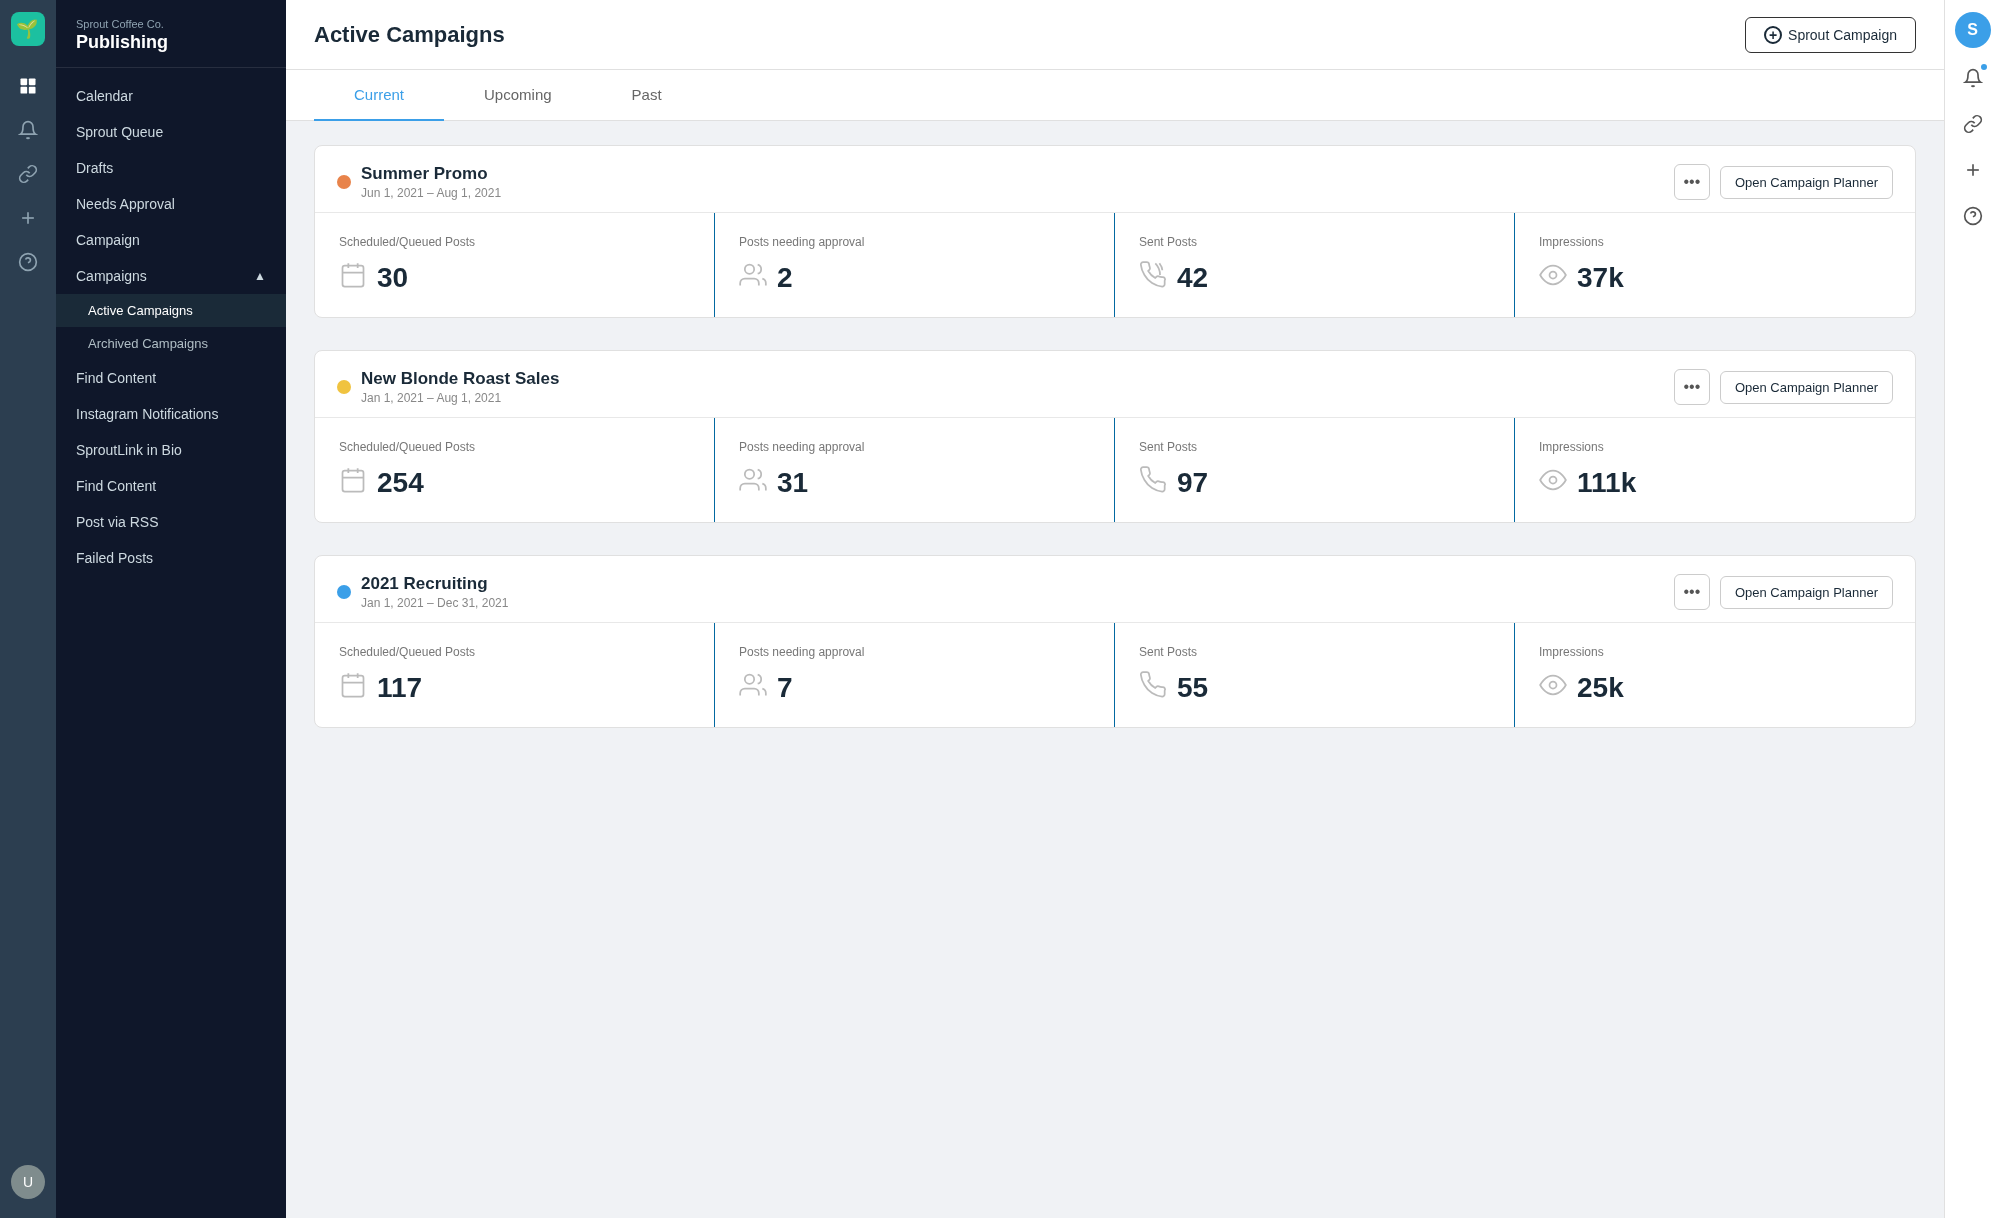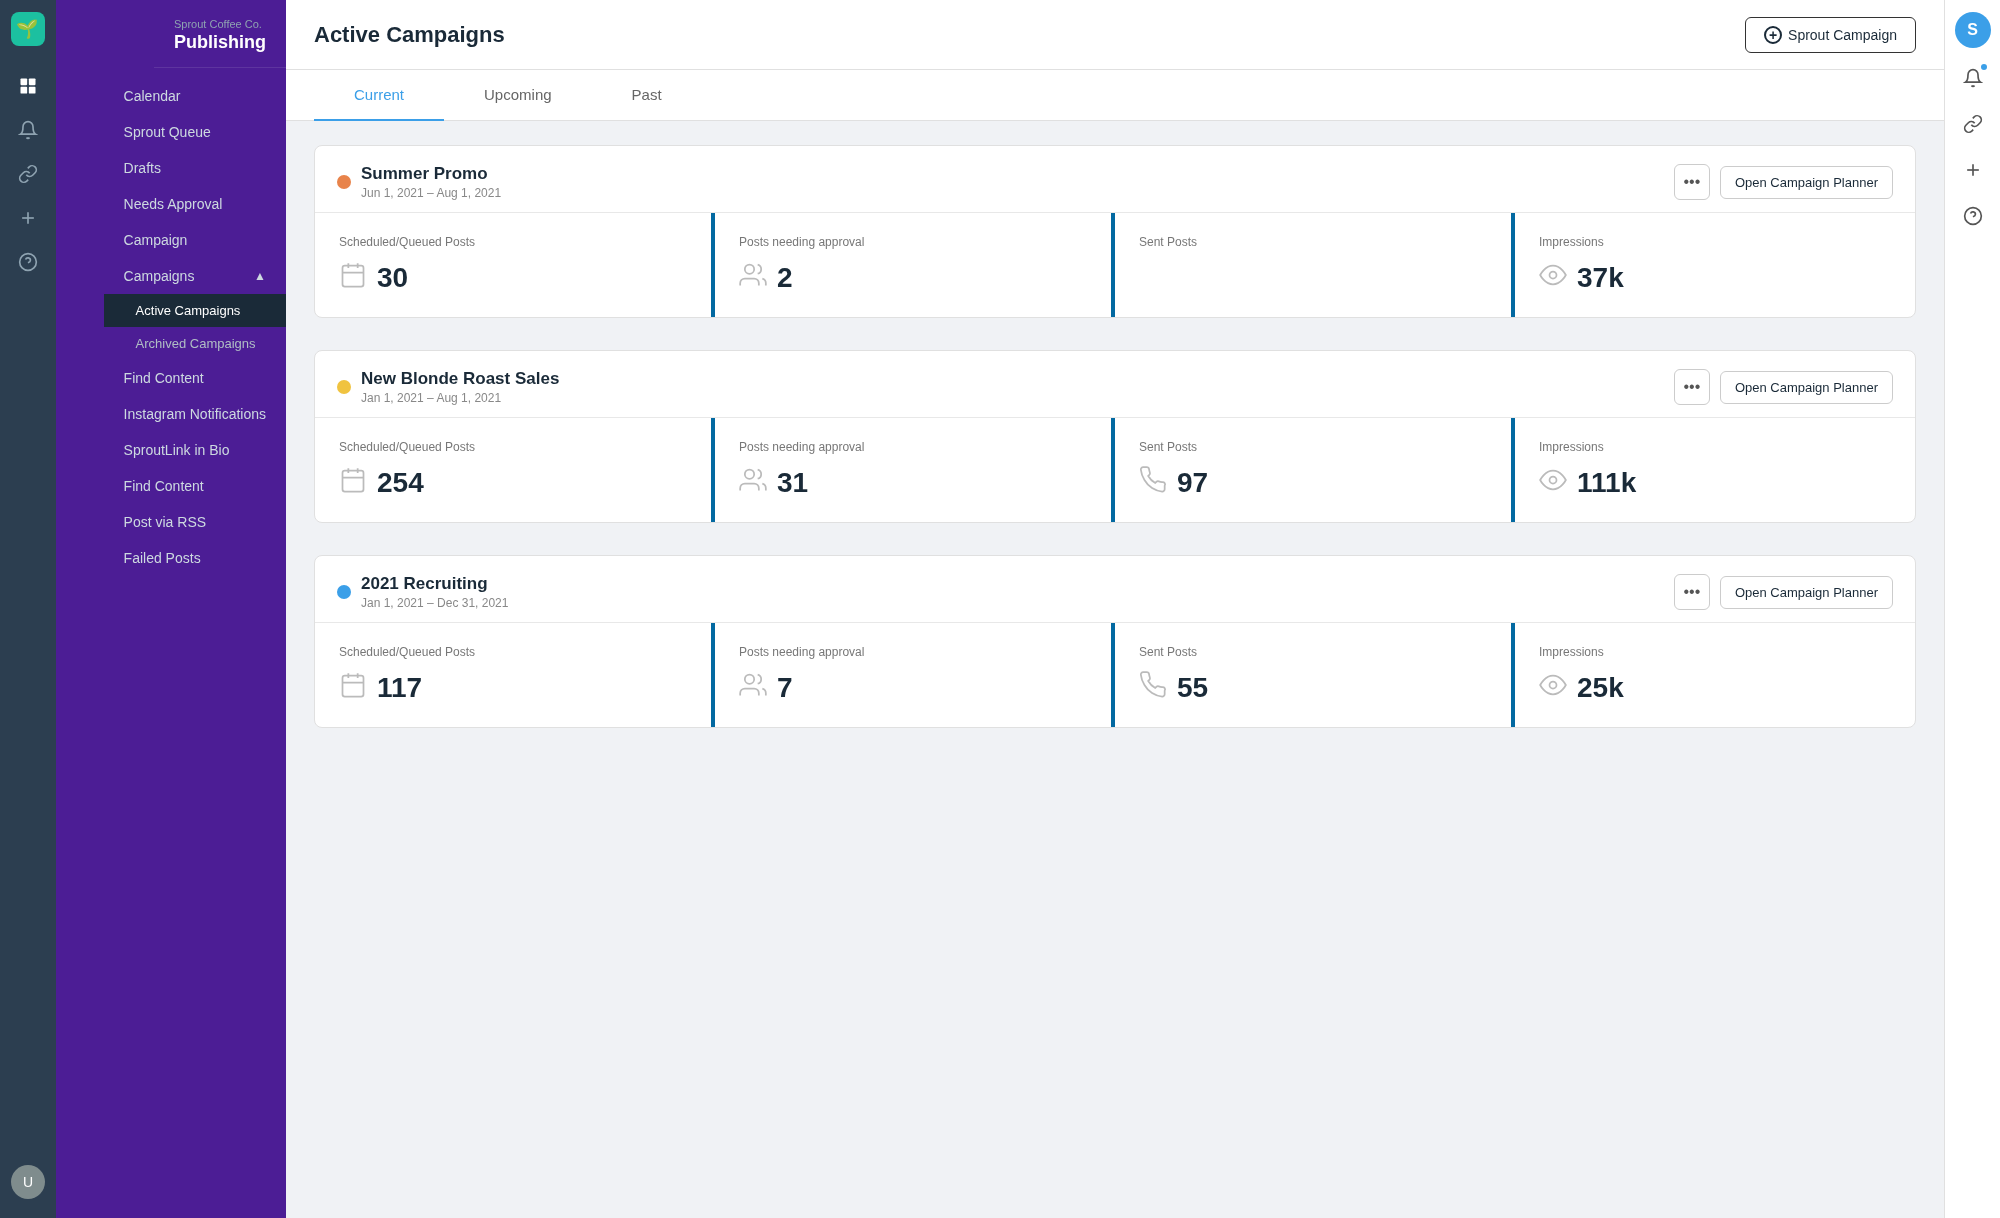--- a/index.html
+++ b/index.html
@@ -81,27 +81,26 @@
       border-radius: 50%;
       background: #3b9fe8;
       display: flex; align-items: center; justify-content: center;
       color: white; font-size: 16px; font-weight: bold;
       cursor: pointer;
     }
 
     
     .sidebar {
       width: 230px;
-      background: #4c1d95;
+      background: #0f172a;
       color: #cdd9e0;
       display: flex;
       flex-direction: column;
       flex-shrink: 0;
       overflow-y: auto;
-      align-items: flex-end;
     }
     .sidebar-brand {
       padding: 18px 20px 14px;
       border-bottom: 1px solid rgba(255,255,255,0.1);
     }
     .sidebar-brand .company {
       font-size: 11px;
       color: #8fa3b1;
       margin-bottom: 2px;
     }
@@ -265,21 +264,21 @@
     }
 
     
     .stats-grid {
       display: grid;
       grid-template-columns: repeat(4, 1fr);
       border-top: 1px solid #e8e8e8;
     }
     .stat-cell {
       padding: 22px 24px;
-      border-right: 4px solid #0369a1;
+      border-right: 1px solid #0369a1;
     }
     .stat-cell:last-child { border-right: none; }
     .stat-label {
       font-size: 12px;
       color: #777;
       margin-bottom: 12px;
       font-weight: 400;
     }
     .stat-value-row {
       display: flex; align-items: center; gap: 10px;
@@ -451,20 +450,30 @@
                   <circle cx="9" cy="7" r="4"></circle>
                   <path d="M23 21v-2a4 4 0 0 0-3-3.87"></path>
                   <path d="M16 3.13a4 4 0 0 1 0 7.75"></path>
                 </svg>
             </span>
             <span class="stat-value">2</span>
           </div>
         </div>
         <div class="stat-cell">
           <div class="stat-label">Sent Posts</div>
+          <div class="stat-value-row">
+            <span class="stat-icon">
+              <svg width="28" height="28" viewBox="0 0 24 24" fill="none" stroke="#bbb" stroke-width="1.5">
+                  <path d="M22 16.92v3a2 2 0 0 1-2.18 2 19.79 19.79 0 0 1-8.63-3.07A19.5 19.5 0 0 1 4.69 12 19.79 19.79 0 0 1 1.61 3.39 2 2 0 0 1 3.6 1h3a2 2 0 0 1 2 1.72c.127.96.361 1.903.7 2.81a2 2 0 0 1-.45 2.11L7.91 8.56a16 16 0 0 0 6 6l.95-.95a2 2 0 0 1 2.11-.45c.907.339 1.85.573 2.81.7A2 2 0 0 1 22 16.92z"></path>
+                  <path d="M14 2s4 4 4 10"></path>
+                  <path d="M17.5 2c1.5 2 2.5 4 2.5 6"></path>
+                </svg>
+            </span>
+            <span class="stat-value">42</span>
+          </div>
         </div>
         <div class="stat-cell">
           <div class="stat-label">Impressions</div>
           <div class="stat-value-row">
             <span class="stat-icon">
               <svg width="28" height="28" viewBox="0 0 24 24" fill="none" stroke="#bbb" stroke-width="1.5">
                   <path d="M1 12s4-8 11-8 11 8 11 8-4 8-11 8-11-8-11-8z"></path>
                   <circle cx="12" cy="12" r="3"></circle>
                 </svg>
             </span>

